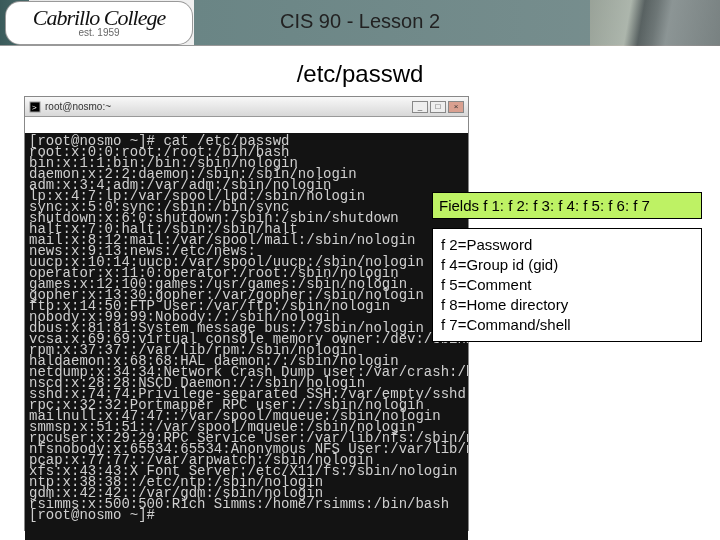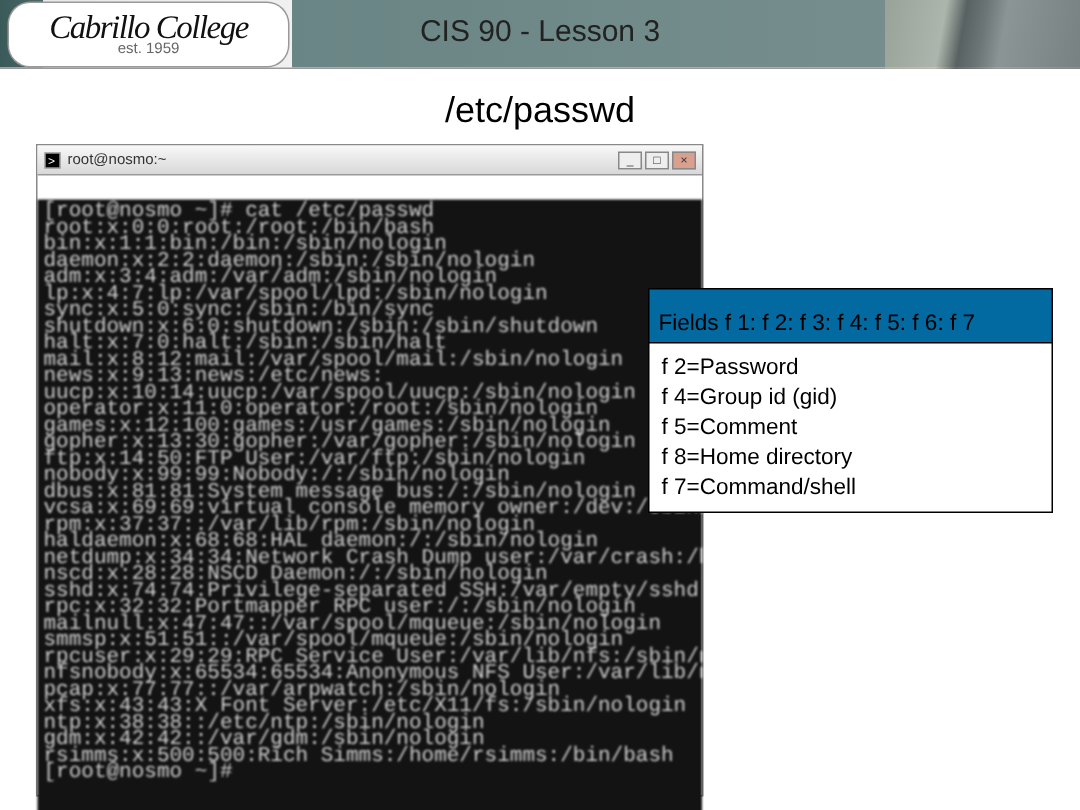--- a/index.html
+++ b/index.html
@@ -114,25 +114,25 @@
     overflow: hidden;
     filter: blur(0.6px) contrast(0.85);
     margin-top: 16px;
   }
   .fields-box {
     position: absolute;
     left: 432px;
     top: 192px;
     width: 270px;
     border: 1px solid #000;
-    background: #0369a1;
+    background: #bef264;
     font-family: Verdana, Arial;
     font-size: 15px;
     color: #000;
-    padding: 14px 6px;
+    padding: 4px 6px;
   }
   .legend-box {
     position: absolute;
     left: 432px;
     top: 228px;
     width: 270px;
     border: 1px solid #000;
     background: #fff;
     font-family: Verdana, Arial;
     font-size: 15px;
@@ -142,21 +142,21 @@
   }
 </style>
 </head>
 <body>
 
 <div class="header">
   <div class="logo">
     <div class="line1">Cabrillo College</div>
     <div class="line2">est. 1959</div>
   </div>
-  <div class="header-title">CIS 90 - Lesson 3</div>
+  <div class="header-title">CIS 90 - Lesson 2</div>
   <div class="header-photo"></div>
 </div>
 
 <div class="slide-title">/etc/passwd</div>
 
 <div class="terminal-wrap">
   <div class="term-titlebar">
     <span class="icon">
       <svg width="12" height="12" viewBox="0 0 12 12">
           <rect x="1" y="1" width="10" height="10" fill="#000" stroke="#999"></rect>

